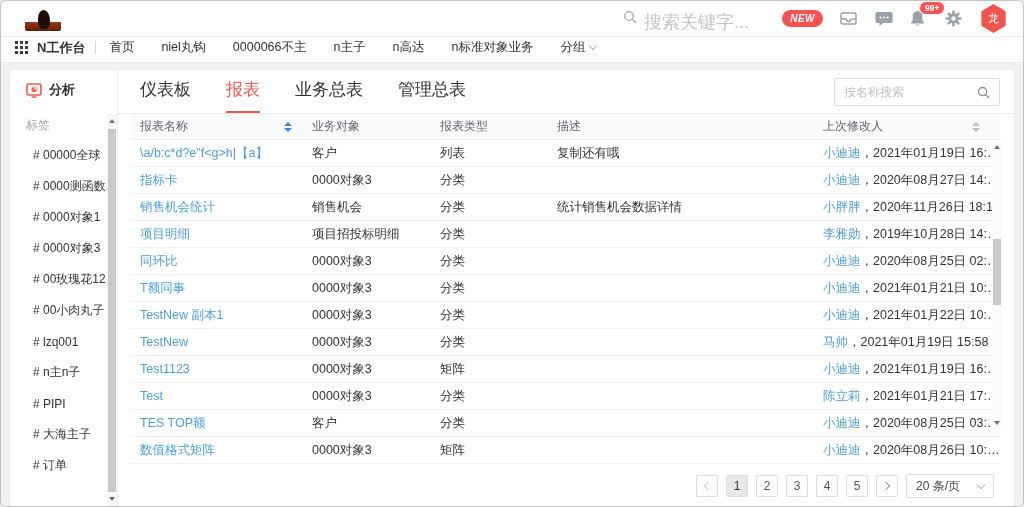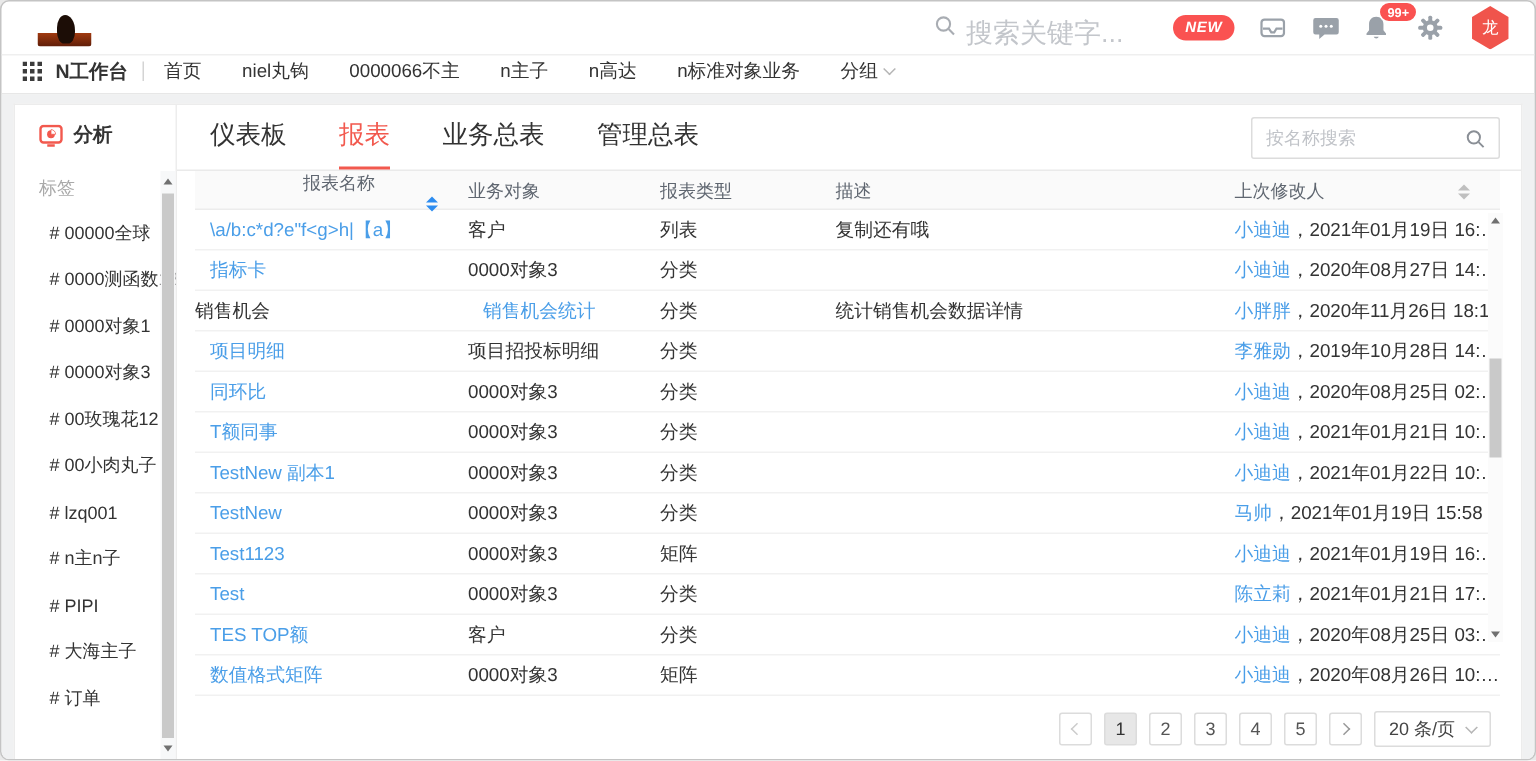--- a/index.html
+++ b/index.html
@@ -54,21 +54,21 @@
   .tabs-row{height:44px;border-bottom:1px solid #eaeaea;display:flex;align-items:flex-end;padding-left:22px;gap:35px;position:relative;flex:0 0 auto;}
   .tab{font-size:17px;color:#333;padding-bottom:12px;cursor:pointer;}
   .tab.active{color:var(--accent);border-bottom:2px solid var(--accent);padding-bottom:10px;}
   .table-search{position:absolute;right:14px;top:8px;width:166px;height:28px;border:1px solid #dcdcdc;border-radius:2px;display:flex;align-items:center;padding:0 9px;background:#fff;}
   .table-search input{border:none;outline:none;flex:1;font-size:12px;color:#333;font-family:inherit;min-width:0;}
   .table-search input::placeholder{color:#c0c3c8;}
 
   .table-wrap{margin:0 14px 0 12px;flex:1;display:flex;flex-direction:column;min-height:0;}
   .thead{display:grid;grid-template-columns:182px 128px 117px 266px 1fr;background:#fafafa;height:26px;align-items:center;font-size:12px;color:#5f6670;border-bottom:1px solid #ececec;flex:0 0 auto;}
   .th{display:flex;align-items:center;white-space:nowrap;}
-  .th.first{padding-left:10px;flex-direction:column;}
+  .th.first{padding-left:10px;}
   .sorter{display:inline-flex;flex-direction:column;gap:2px;margin-left:auto;margin-right:20px;}
   .caret-up{width:0;height:0;border-left:4px solid transparent;border-right:4px solid transparent;border-bottom:4px solid #bfbfbf;}
   .caret-down{width:0;height:0;border-left:4px solid transparent;border-right:4px solid transparent;border-top:4px solid #bfbfbf;}
   .sorter.active .caret-up{border-bottom-color:#2d8cf0;}
   .sorter.active .caret-down{border-top-color:#2d8cf0;}
 
   .tbody{position:relative;flex:1;min-height:0;}
   .trow{display:grid;grid-template-columns:182px 128px 117px 266px 1fr;height:27px;align-items:center;border-bottom:1px solid #f1f1f1;font-size:12.5px;color:#333;}
   .td{white-space:nowrap;overflow:hidden;text-overflow:ellipsis;}
   .td.name{color:var(--link);padding-left:10px;cursor:pointer;padding-right:8px;}
@@ -77,21 +77,21 @@
   .tbl-scrollbar{position:absolute;right:-2px;top:2px;bottom:38px;width:10px;background:#fbfbfb;}
   .tbl-scrollbar .thumb{position:absolute;left:1px;right:1px;top:34%;height:23%;background:#c9c9c9;}
 
   .pagination{height:40px;display:flex;align-items:center;justify-content:flex-end;gap:8px;padding-right:6px;font-size:12px;flex:0 0 auto;}
   .pg-btn{min-width:22px;height:22px;border:1px solid #dcdcdc;border-radius:2px;display:flex;align-items:center;justify-content:center;color:#555;background:#fff;cursor:pointer;}
   .pg-btn.active{background:#e7e7e7;color:#333;}
   .chev{width:6px;height:6px;border-left:1.5px solid #999;border-bottom:1.5px solid #999;display:inline-block;}
   .chev.left{transform:rotate(45deg);margin-left:2px;}
   .chev.right{transform:rotate(-135deg);margin-right:2px;}
   .pg-prev .chev{border-color:#ccc;}
-  .pg-size{height:24px;border:1px solid #dcdcdc;border-radius:2px;padding:0 9px;display:flex;align-items:center;gap:8px;color:#444;background:#fff;cursor:pointer;}
+  .pg-size{height:24px;border:1px solid #dcdcdc;border-radius:2px;padding:0 9px;display:flex;align-items:center;gap:18px;color:#444;background:#fff;cursor:pointer;}
   .chev-down{width:6px;height:6px;border-left:1.5px solid #b5b5b5;border-bottom:1.5px solid #b5b5b5;transform:rotate(-45deg);display:inline-block;margin-top:-3px;}
 </style>
 </head>
 <body>
 
 <div class="window">
 
   <div class="topbar">
     <div class="logo"></div>
 
@@ -253,22 +253,22 @@
               <div class="td"><span class="mod-name">小迪迪</span><span>，</span><span>2021年01月19日 16:32</span></div>
             </div>
             <div class="trow">
               <div class="td name">指标卡</div>
               <div class="td">0000对象3</div>
               <div class="td">分类</div>
               <div class="td"></div>
               <div class="td"><span class="mod-name">小迪迪</span><span>，</span><span>2020年08月27日 14:39</span></div>
             </div>
             <div class="trow">
+              <div class="td name">销售机会统计</div>
               <div class="td">销售机会</div>
-              <div class="td name">销售机会统计</div>
               <div class="td">分类</div>
               <div class="td">统计销售机会数据详情</div>
               <div class="td"><span class="mod-name">小胖胖</span><span>，</span><span>2020年11月26日 18:19</span></div>
             </div>
             <div class="trow">
               <div class="td name">项目明细</div>
               <div class="td">项目招投标明细</div>
               <div class="td">分类</div>
               <div class="td"></div>
               <div class="td"><span class="mod-name">李雅勋</span><span>，</span><span>2019年10月28日 14:10</span></div>

